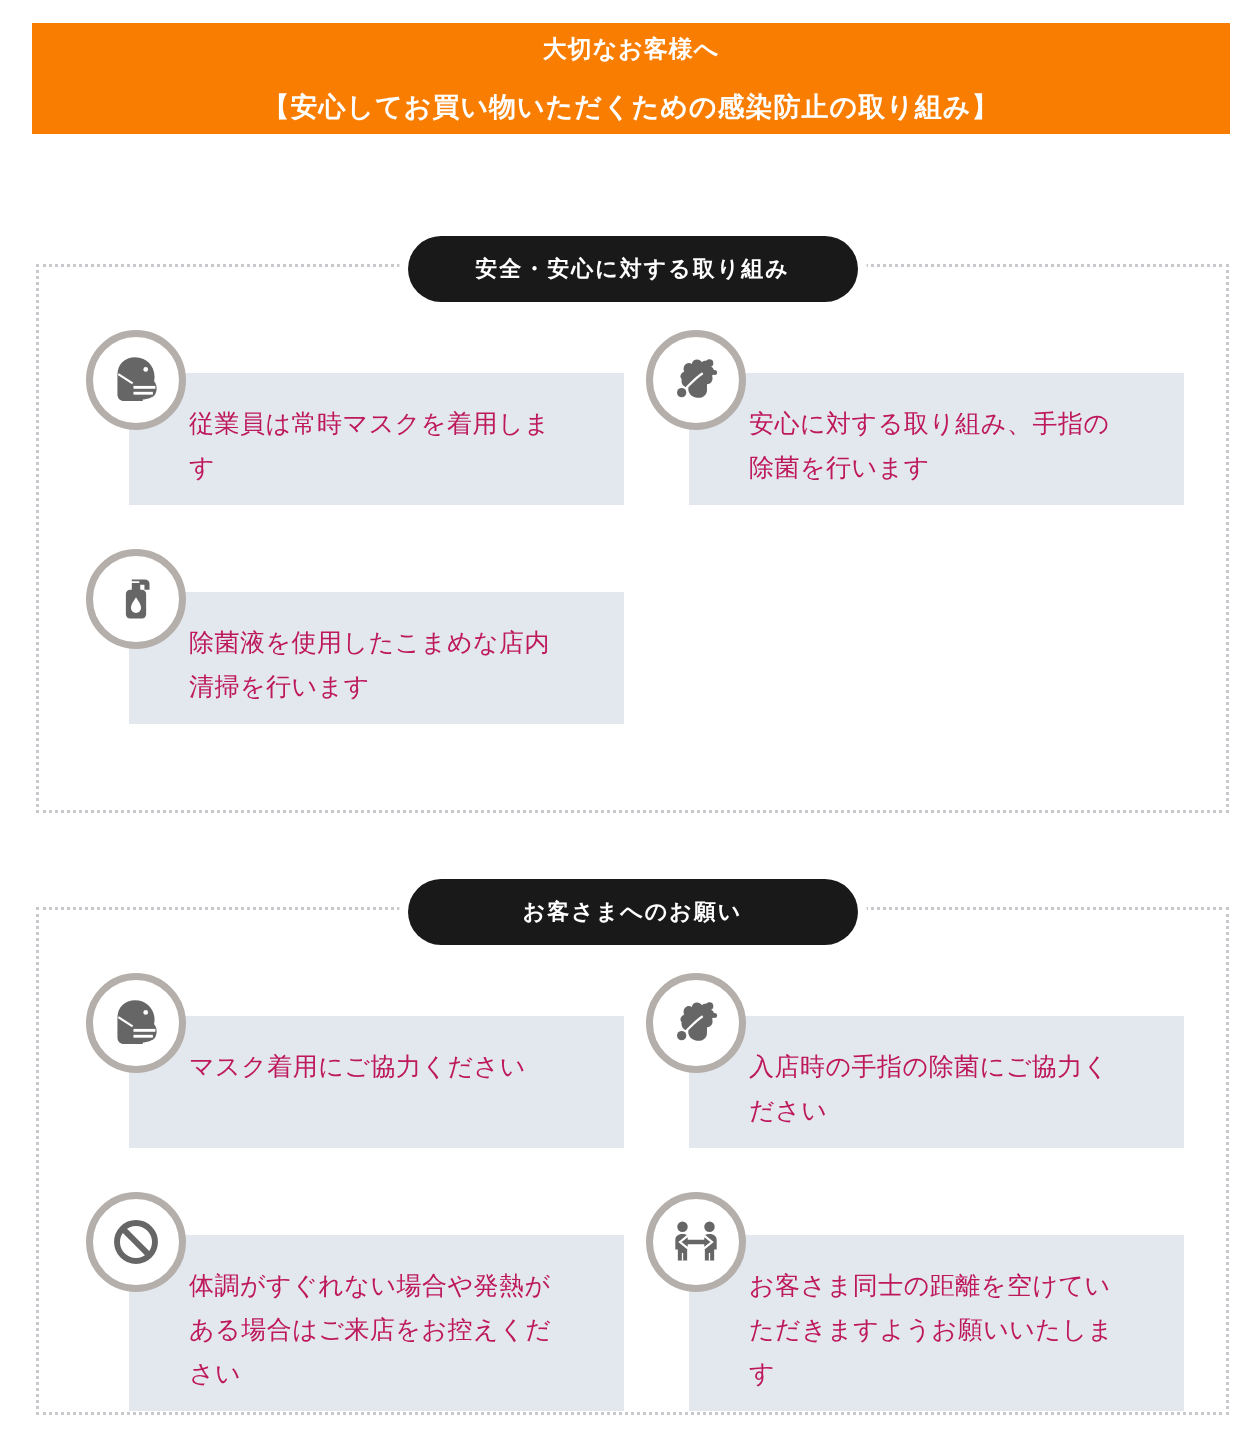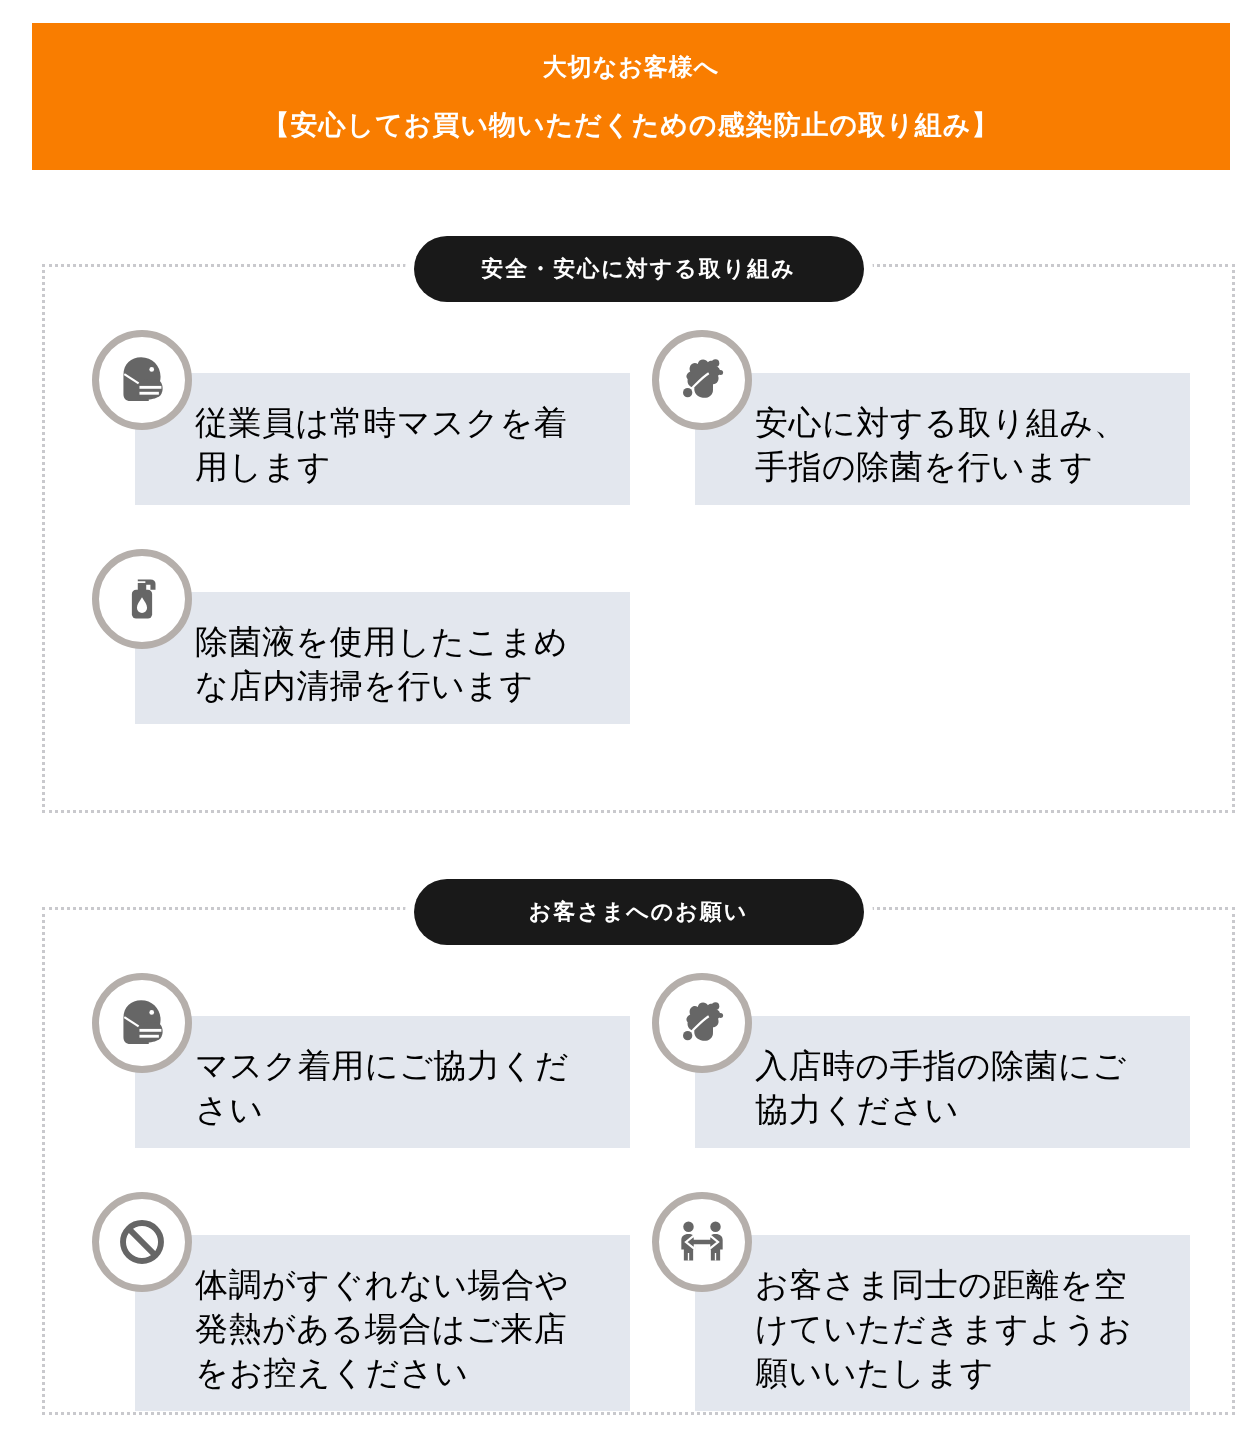--- a/index.html
+++ b/index.html
@@ -3,30 +3,30 @@
 <meta charset="utf-8">
 <style>
   html,body { margin:0; padding:0; background:#ffffff; }
   .page {
     position:relative; width:1260px; height:1440px; background:#ffffff;
     font-family:"Liberation Sans","DejaVu Sans",sans-serif; color:#1c1c1c;
     overflow:hidden;
   }
   
   .banner {
-    position:absolute; left:32px; top:23px; width:1198px; height:147px;
+    position:absolute; left:32px; top:23px; width:1198px; height:111px;
     background:#F97D00; color:#ffffff; font-weight:bold;
     display:flex; flex-direction:column; align-items:center; justify-content:center;
     gap:24px; text-align:center;
   }
   .banner-line1 { font-size:24px; letter-spacing:1px; }
   .banner-line2 { font-size:27px; letter-spacing:1px;text-align:right; }
   
   .section {
-    position:absolute; left:42px; width:1193px; box-sizing:border-box;
+    position:absolute; left:36px; width:1193px; box-sizing:border-box;
     border:3px dotted #c9c9cd;
   }
   .section-1 { top:264px; height:549px; }
   .section-2 { top:907px; height:508px; }
   .badge {
     position:absolute; left:50%; top:-31px; transform:translateX(-50%);
     width:450px; height:66px; background:#191919; border-radius:34px;
     color:#ffffff; font-size:22px; font-weight:bold; letter-spacing:2px;
     display:flex; align-items:center; justify-content:center;
     box-shadow:0 0 0 9px #ffffff; z-index:2; white-space:nowrap;
@@ -38,21 +38,21 @@
   .item { position:relative; padding:43px 0 0 43px; display:flex; }
   .icon-circle {
     position:absolute; left:0; top:0; width:100px; height:100px; box-sizing:border-box;
     background:#ffffff; border:7px solid #b5afab; border-radius:50%;
     display:flex; align-items:center; justify-content:center; z-index:1;
   }
   .icon-circle svg { width:54px; height:54px; display:block; }
   .card {
     flex:1; background:#e3e7ee; box-sizing:border-box;
     min-height:130px; padding:28px 56px 16px 60px;
-    font-size:33px; line-height:44px; letter-spacing:0.5px; color:#000000;
+    font-size:25px; line-height:44px; letter-spacing:0.5px; color:#be185d;
   }
 </style>
 </head>
 <body>
 
 <div class="page">
 
   <div class="banner">
     <div class="banner-line1">大切なお客様へ</div>
     <div class="banner-line2">【安心してお買い物いただくための感染防止の取り組み】</div>

